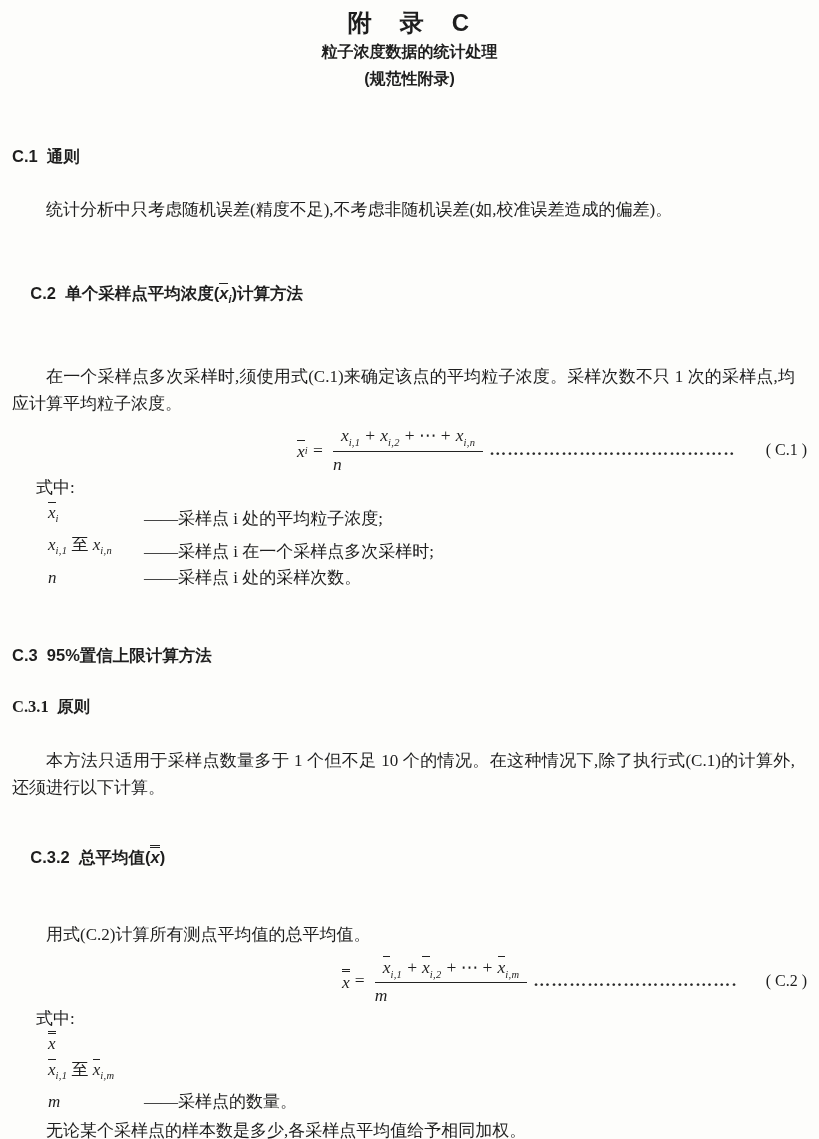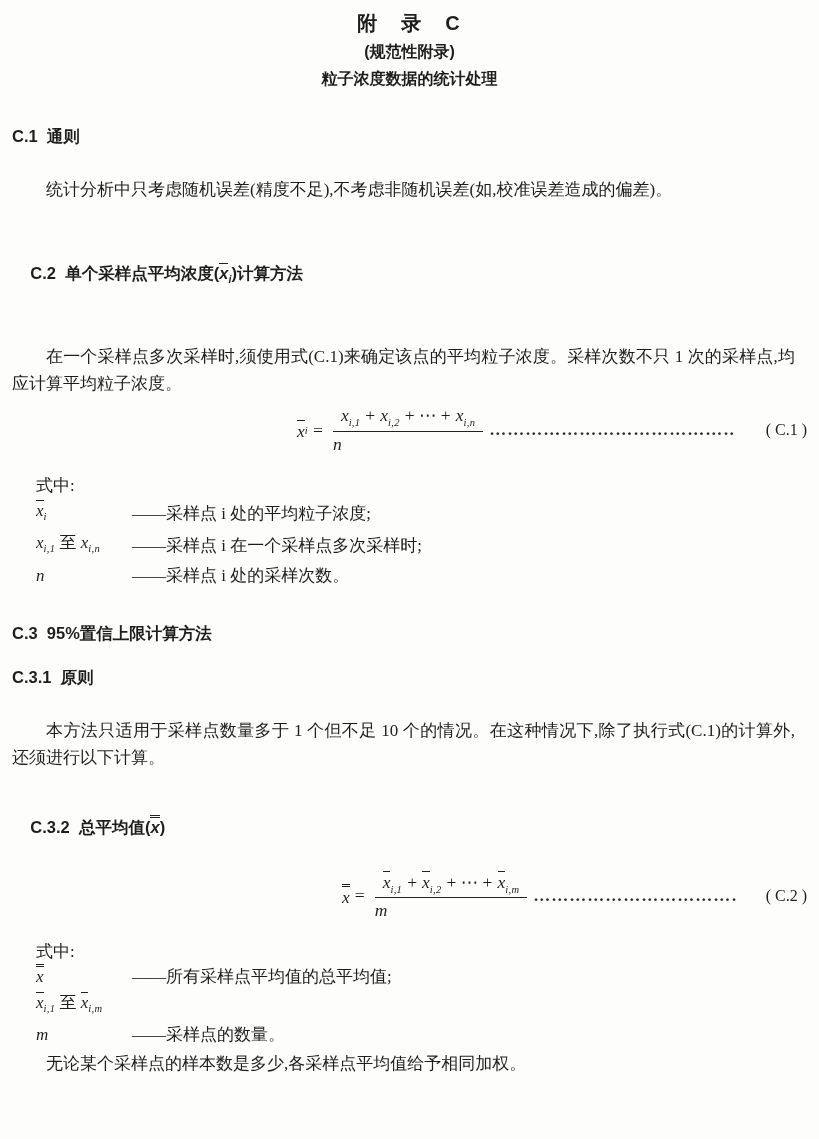--- a/index.html
+++ b/index.html
@@ -9,39 +9,39 @@
     background: #fdfdfb;
     color: #1e1e1e;
     font-family: "Liberation Serif", "DejaVu Serif", serif;
     font-size: 17px;
   }
   .page { padding: 8px 12px 0 12px; }
 
   
   .doc-title { text-align: center; font-weight: bold; white-space: pre-wrap;
                font-family: "Liberation Sans", "DejaVu Sans", sans-serif; }
-  .t1 { font-size: 20px; line-height: 30px; letter-spacing: 2px; }
+  .t1 { font-size: 24px; line-height: 30px; letter-spacing: 2px; }
   .t2 { font-size: 16px; line-height: 27px; }
   .t3 { font-size: 16px; line-height: 27px; }
 
   .sec-h { font-weight: bold; font-size: 16.5px; line-height: 24px;
            font-family: "Liberation Sans", "DejaVu Sans", sans-serif;
            white-space: pre-wrap; }
-  .mt40 { margin-top: 32px; } .mt34 { margin-top: 34px; }
-  .mt28 { margin-top: 28px; } .mt26 { margin-top: 20px; }
+  .mt40 { margin-top: 52px; } .mt34 { margin-top: 34px; }
+  .mt28 { margin-top: 28px; } .mt26 { margin-top: 28px; font-family: Liberation Serif, serif; }
   .mt20 { margin-top: 20px; }
 
   
   .para { margin: 28px 12px 0 0; text-indent: 2em; line-height: 27px;
           text-align: justify; }
   .note-line { margin: 2px 0 0 0; text-indent: 2em; line-height: 27px; }
 
   
-  .where { margin: 18px 0 0 24px; line-height: 25px; }
-  .def-row { display: flex; margin-left: 24px; line-height: 26px; align-items: center; }
+  .where { margin: 0 0 0 24px; line-height: 25px; }
+  .def-row { display: flex; margin-left: 36px; line-height: 26px; align-items: flex-end; }
   .def-sym { min-width: 96px; }
   .def-desc { flex: 1; }
 
   
   .it { font-style: italic; }
   sub { font-size: 10.5px; font-style: italic; letter-spacing: 0.3px; }
   .ol  { display: inline-block; border-top: 1px solid #222; line-height: 1.08; padding-top: 1px; }
   .ol2 { display: inline-block; border-top: 3px double #222; line-height: 1.08; padding-top: 1px; }
   .op { font-style: normal; margin: 0 5px; }
 
@@ -56,22 +56,22 @@
 
   .pl-c1 { padding-left: 285px; }
   .pl-c2 { padding-left: 330px; }
 </style>
 </head>
 <body>
 
 <div class="page">
 
   <div class="doc-title t1">附　录　C</div>
+  <div class="doc-title t3">粒子浓度数据的统计处理</div>
   <div class="doc-title t2">(规范性附录)</div>
-  <div class="doc-title t3">粒子浓度数据的统计处理</div>
 
   <div class="sec-h mt40">C.1  通则</div>
   <p class="para mt28">统计分析中只考虑随机误差(精度不足),不考虑非随机误差(如,校准误差造成的偏差)。</p>
 
   <div class="sec-h mt34">
     <span>C.2  单个采样点平均浓度(</span><span class="ol it">x</span><sub>i</sub><span>)计算方法</span>
   </div>
   <p class="para">在一个采样点多次采样时,须使用式(C.1)来确定该点的平均粒子浓度。采样次数不只 1 次的采样点,均应计算平均粒子浓度。</p>
 
   <div class="formula-row pl-c1">
@@ -104,40 +104,40 @@
     <span class="def-desc">——采样点 i 处的采样次数。</span>
   </div>
 
   <div class="sec-h mt40">C.3  95%置信上限计算方法</div>
   <div class="sec-h mt26">C.3.1  原则</div>
   <p class="para">本方法只适用于采样点数量多于 1 个但不足 10 个的情况。在这种情况下,除了执行式(C.1)的计算外,还须进行以下计算。</p>
 
   <div class="sec-h mt20">
     <span>C.3.2  总平均值(</span><span class="ol2 it">x</span><span>)</span>
   </div>
+  <p class="para">用式(C.2)计算所有测点平均值的总平均值。</p>
 
   <div class="formula-row pl-c2">
     <span class="equation">
       <span class="ol2 it">x</span>
       <span class="op">=</span>
       <span class="frac">
         <span class="num">
           <span class="ol it">x</span><sub>i,1</sub><span class="op">+</span><span class="ol it">x</span><sub>i,2</sub><span class="op">+ ⋯ +</span><span class="ol it">x</span><sub>i,m</sub>
         </span>
         <span class="den"><span class="it">m</span></span>
       </span>
     </span>
     <span class="dot-leader">……………………………………………………</span>
     <span class="eq-num">( C.2 )</span>
   </div>
 
   <div class="where">式中:</div>
   <div class="def-row">
     <span class="def-sym"><span class="ol2 it">x</span></span>
-    <span class="def-desc">——所有采样点平均值的总平均值;</span>
   </div>
   <div class="def-row">
     <span class="def-sym"><span class="ol it">x</span><sub>i,1</sub><span> 至 </span><span class="ol it">x</span><sub>i,m</sub></span>
   </div>
   <div class="def-row">
     <span class="def-sym"><span class="it">m</span></span>
     <span class="def-desc">——采样点的数量。</span>
   </div>
   <p class="note-line">无论某个采样点的样本数是多少,各采样点平均值给予相同加权。</p>
 

